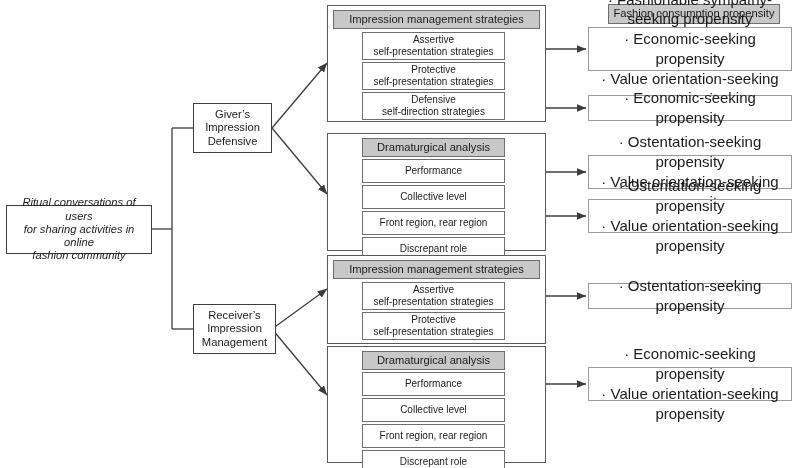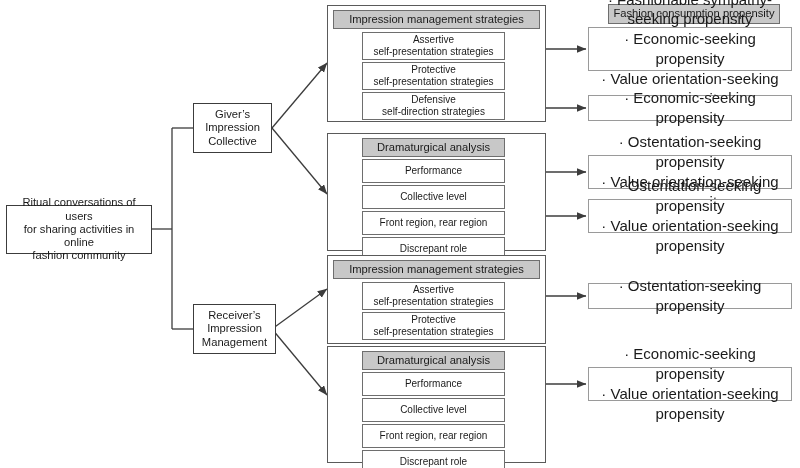--- a/index.html
+++ b/index.html
@@ -60,27 +60,27 @@
 
       <path d="M505,172 L586,172" marker-end="url(#ah)"></path>
       <path d="M505,216 L586,216" marker-end="url(#ah)"></path>
 
       <path d="M505,296 L586,296" marker-end="url(#ah)"></path>
 
       <path d="M505,384 L586,384" marker-end="url(#ah)"></path>
     </g>
   </svg>
 
-  <div class="box root multi" style="left:6px;top:205px;width:146px;height:49px;">Ritual conversations of users
+  <div class="box root multi" style="left:6px;top:205px;width:146px;height:49px;font-style:italic;">Ritual conversations of users
 for sharing activities in online
 fashion community</div>
 
   <div class="box actor multi" style="left:193px;top:103px;width:79px;height:50px;">Giver’s
 Impression
-Collective</div>
+Defensive</div>
   <div class="box actor multi" style="left:193px;top:304px;width:83px;height:50px;">Receiver’s
 Impression
 Management</div>
 
   <div class="box ghead" style="left:608px;top:4px;width:172px;height:20px;">Fashion consumption propensity</div>
 
   <div class="group" style="left:327px;top:5px;width:219px;height:117px;"></div>
   <div class="box ghead" style="left:333px;top:10px;width:207px;height:19px;">Impression management strategies</div>
   <div class="box item multi" style="left:362px;top:32px;width:143px;height:28px;">Assertive
 self-presentation strategies</div>

